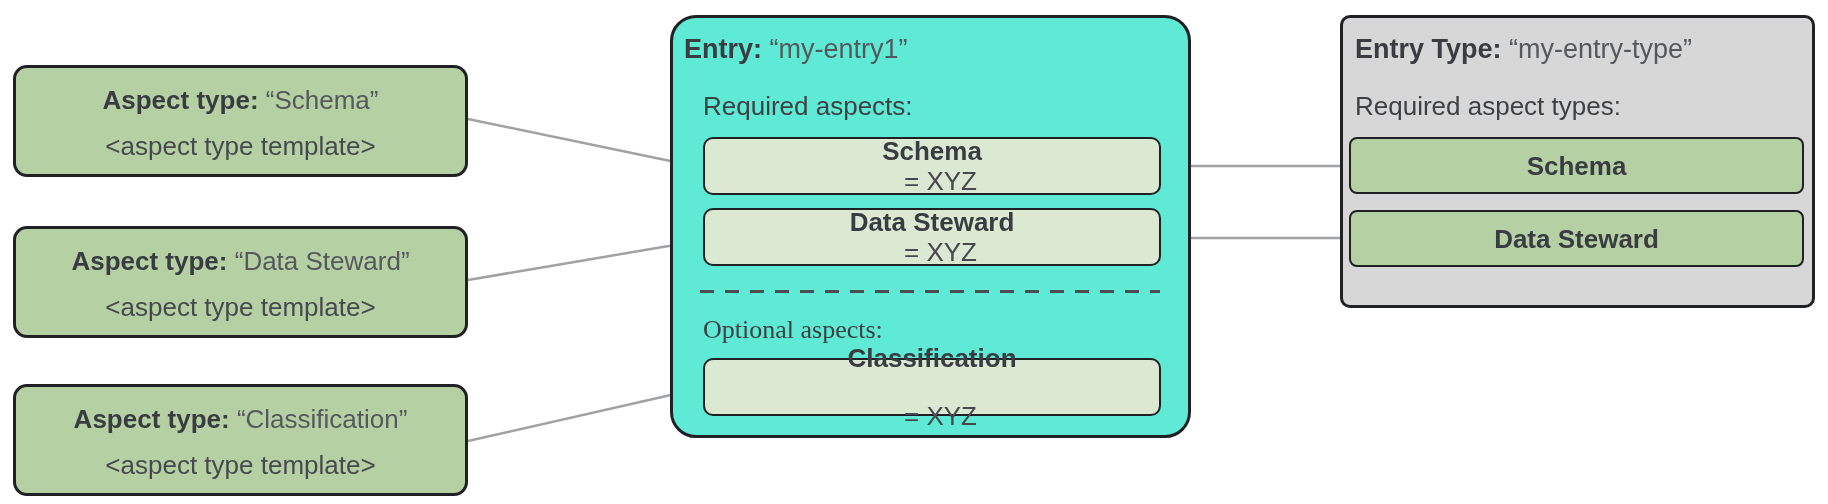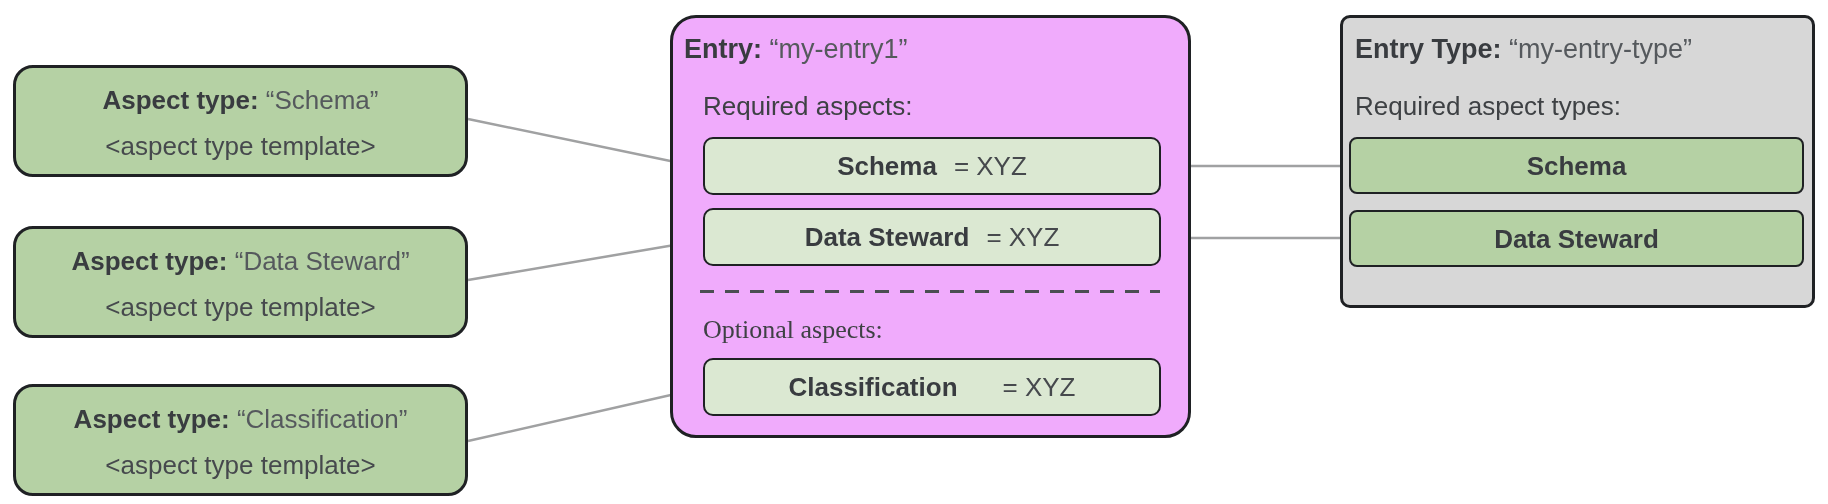--- a/index.html
+++ b/index.html
@@ -9,40 +9,41 @@
     background:#ffffff;
     font-family:"Liberation Sans", sans-serif;
     color:#3e4144;
     overflow:hidden;
   }
   .connectors{position:absolute;left:0;top:0;width:1828px;height:504px;z-index:1;}
 
   
   .aspect-card{
     position:absolute;left:13px;width:449px;height:102px;
-    background:#b5d1a4;border:3px solid #1f2124;border-radius:20px;
+    background:#b5d1a4;border:3px solid #1f2124;border-radius:14px;
     display:flex;flex-direction:column;align-items:center;justify-content:center;
     gap:16px;padding-top:4px;z-index:2;
   }
   .aspect-card .line{line-height:30px;font-size:26px;white-space:nowrap;}
   .b{font-weight:700;color:#393c40;}
   .q{color:#55595d;}
   .tmpl{color:#46494d;}
 
   
   .entry-panel{
     position:absolute;left:670px;top:15px;width:515px;height:417px;
-    background:#f0abfc;border:3px solid #1f2124;border-radius:26px;z-index:2;
+    background:#5eead4;border:3px solid #1f2124;border-radius:26px;z-index:2;
   }
   .panel-title{position:absolute;font-size:27px;line-height:30px;white-space:nowrap;}
   .panel-heading{position:absolute;font-size:26px;line-height:30px;color:#3e4144;white-space:nowrap;}
   .inner-box{
     position:absolute;display:flex;align-items:center;justify-content:center;
     border:2.5px solid #1f2124;border-radius:10px;font-size:26px;line-height:30px;
     white-space:nowrap;
+    flex-direction:column;
   }
   .inner-box .val{margin-left:17px;color:#46494d;}
   .entry-panel .inner-box{background:#dbe8d2;left:30px;width:454px;height:54px;}
   .divider{
     position:absolute;left:27px;top:272px;width:460px;height:3px;
     background:repeating-linear-gradient(90deg,#4b4e52 0 14px,transparent 14px 25px);
   }
 
   
   .entry-type-panel{

